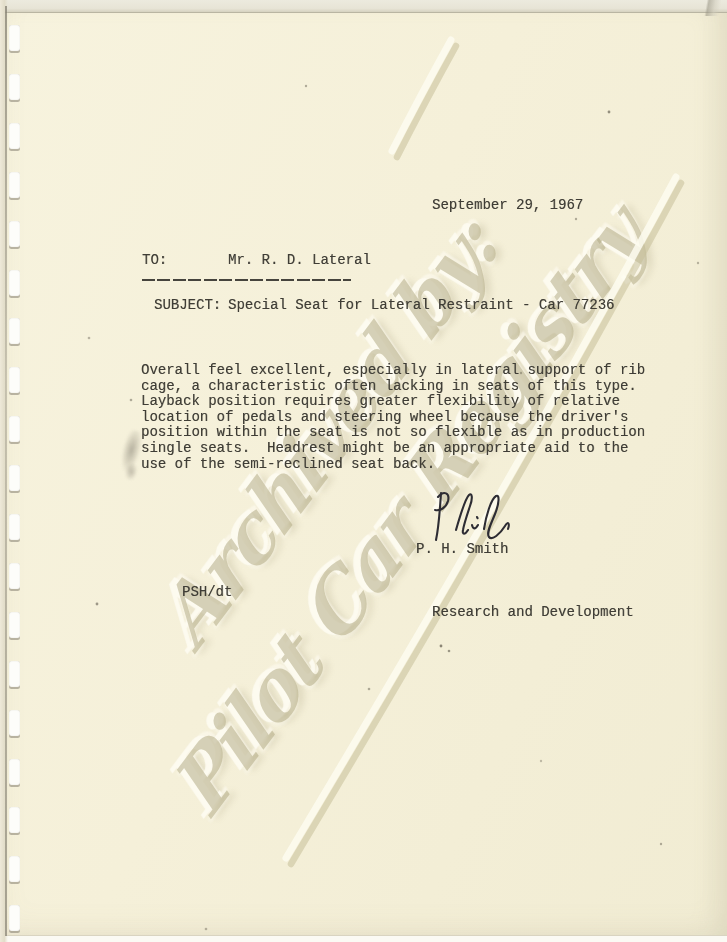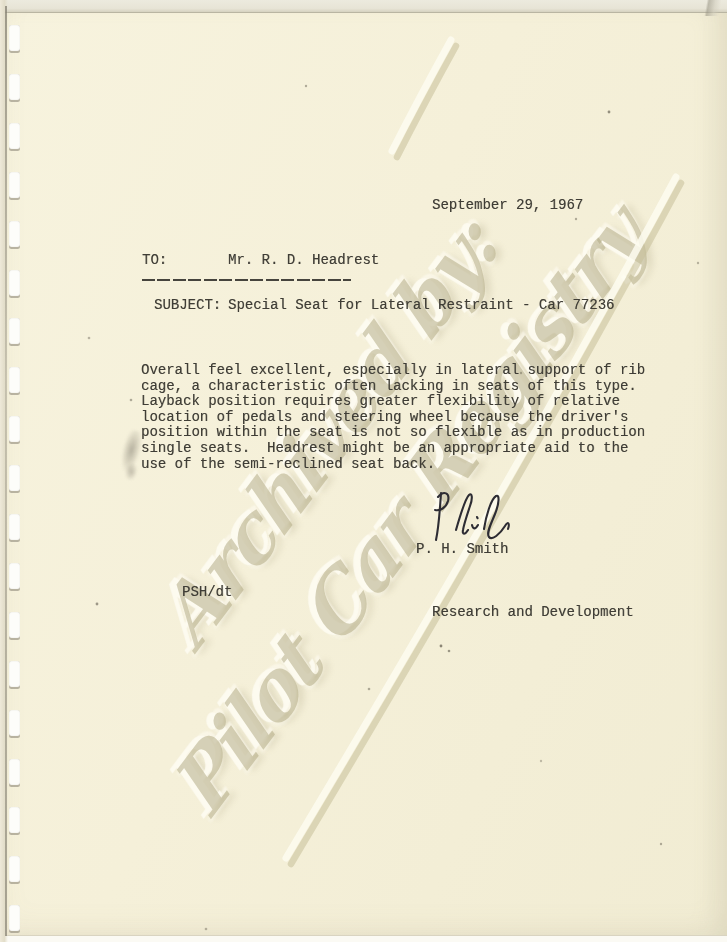--- a/index.html
+++ b/index.html
@@ -111,21 +111,21 @@
       <div class="hole" style="top: 807.4px;"></div>
       <div class="hole" style="top: 856.3px;"></div>
       <div class="hole" style="top: 905.2px;"></div>
     </div>
   <div class="smudge"></div>
   <div class="specks"></div>
 
   <div class="type date">September 29, 1967</div>
 
   <div class="type to-label">TO:</div>
-  <div class="type to-value">Mr. R. D. Headrest</div>
+  <div class="type to-value">Mr. R. D. Lateral</div>
   <div class="to-underline"></div>
 
   <div class="type subject-label">SUBJECT:</div>
   <div class="type subject-value">Special Seat for Lateral Restraint - Car 77236</div>
 
   <div class="type body-block"><div>Overall feel excellent, especially in lateral support of rib</div><div>cage, a characteristic often lacking in seats of this type.</div><div>Layback position requires greater flexibility of relative</div><div>location of pedals and steering wheel because the driver's</div><div>position within the seat is not so flexible as in production</div><div>single seats.  Headrest might be an appropriate aid to the</div><div>use of the semi-reclined seat back.</div><div></div></div>
 
   <svg class="signature" width="96" height="58" viewBox="0 0 96 58" aria-label="Phil">
     <g fill="none" stroke="#2d2c33" stroke-width="2.1" stroke-linecap="round">
       <path d="M10,9 C16,2 22,5 20,13 C18,20 12,23 7,22"></path>

